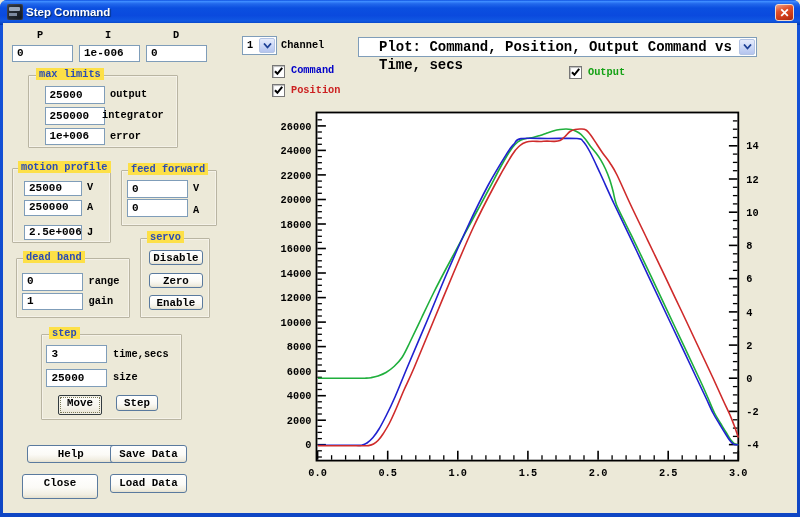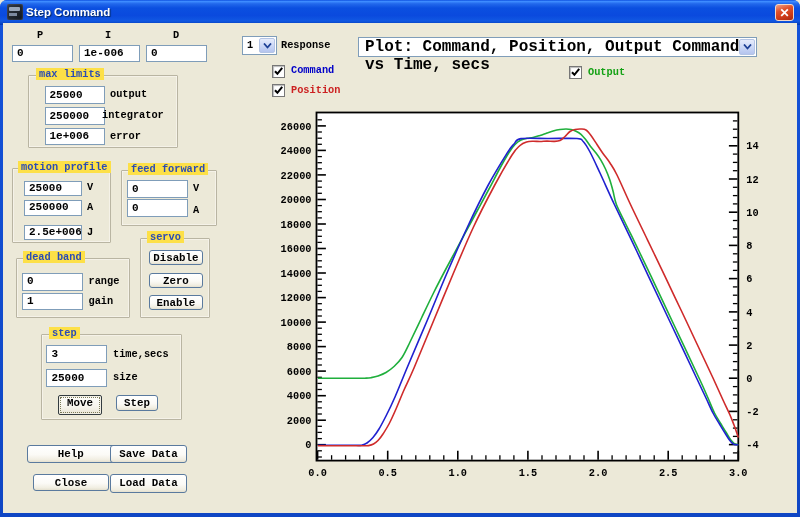--- a/index.html
+++ b/index.html
@@ -41,22 +41,22 @@
 <div class="ml" style="left:108px;transform:translateX(-50%);top:29px;color:#000;font-size:10.3px">I</div>
 <div class="ml" style="left:176px;transform:translateX(-50%);top:29px;color:#000;font-size:10.3px">D</div>
 <div class="fld" style="left:12px;top:45px;width:61px;height:17px;font-size:11px;line-height:15px">0</div>
 <div class="fld" style="left:79px;top:45px;width:61px;height:17px;font-size:11px;line-height:15px">1e-006</div>
 <div class="fld" style="left:146px;top:45px;width:61px;height:17px;font-size:11px;line-height:15px">0</div>
 <div class="combo" style="left:242px;top:36px;width:35px;height:19px;font-size:10.3px;line-height:17px;padding-left:4px">1<div class="cbtn">
         <svg width="9" height="6" viewBox="0 0 9 6">
           <path d="M1,0.5 L4.5,4.5 L8,0.5" fill="none" stroke="#1c3f94" stroke-width="1.8"></path>
         </svg>
       </div></div>
-<div class="ml" style="left:281px;top:38.5px;color:#000;font-size:10.3px">Response</div>
-<div class="combo" style="left:358px;top:37px;width:399px;height:20px;font-size:16px;line-height:18px;padding-left:6px">Plot: Command, Position, Output Command vs Time, secs<div class="cbtn">
+<div class="ml" style="left:281px;top:38.5px;color:#000;font-size:10.3px">Channel</div>
+<div class="combo" style="left:358px;top:37px;width:399px;height:20px;font-size:14px;line-height:18px;padding-left:20px">Plot: Command, Position, Output Command vs Time, secs<div class="cbtn">
         <svg width="9" height="6" viewBox="0 0 9 6">
           <path d="M1,0.5 L4.5,4.5 L8,0.5" fill="none" stroke="#1c3f94" stroke-width="1.8"></path>
         </svg>
       </div></div>
 <div class="cb" style="left:272px;top:64.5px">
       <svg width="11" height="11" viewBox="0 0 11 11" style="position:absolute;left:0px;top:0px">
         <path d="M2,5.2 L4.4,7.8 L9.2,1.8" stroke="#000" stroke-width="2" fill="none"></path>
       </svg>
     </div>
 <div class="ml" style="left:291px;top:64px;color:#0000c8;font-size:10.3px">Command</div>
@@ -108,21 +108,21 @@
 <div class="grp" style="left:41.4px;top:334px;width:140.6px;height:86px"></div>
     <div class="glab" style="left:49px;top:327px">step</div>
 <div class="fld" style="left:46.4px;top:345px;width:60.6px;height:18px;font-size:11px;line-height:16px">3</div>
 <div class="fld" style="left:46.4px;top:368.6px;width:60.6px;height:18px;font-size:11px;line-height:16px">25000</div>
 <div class="ml" style="left:113px;top:347.5px;color:#000;font-size:10.3px">time,secs</div>
 <div class="ml" style="left:113px;top:370.5px;color:#000;font-size:10.3px">size</div>
 <div class="btnd" style="left:58px;top:395.4px;width:44px;height:20px;line-height:15px">Move</div>
 <div class="btn" style="left:116px;top:395px;width:42px;height:16.4px;line-height:15.399999999999999px">Step</div>
 <div class="btn" style="left:26.8px;top:445px;width:88px;height:18.2px;line-height:17.2px">Help</div>
 <div class="btn" style="left:110px;top:445px;width:77px;height:18.2px;line-height:17.2px">Save Data</div>
-<div class="btn" style="left:33px;top:474.4px;width:76px;height:17px;line-height:17.2px">Close</div>
+<div class="btn" style="left:22px;top:474.4px;width:76px;height:25px;line-height:17.2px">Close</div>
 <div class="btn" style="left:110px;top:474.4px;width:77px;height:18.2px;line-height:17.2px">Load Data</div>
 <svg width="800" height="517" style="position:absolute;left:0;top:0">
 <rect x="316.5" y="112.5" width="421.79999999999995" height="348.1" fill="#ffffff" stroke="#000000" stroke-width="1.8"></rect>
 <line x1="317.4" y1="444.7" x2="325.9" y2="444.7" stroke="#000" stroke-width="1.6"></line>
 <line x1="317.4" y1="438.6" x2="321.9" y2="438.6" stroke="#000" stroke-width="1.3"></line>
 <line x1="317.4" y1="432.4" x2="321.9" y2="432.4" stroke="#000" stroke-width="1.3"></line>
 <line x1="317.4" y1="426.3" x2="321.9" y2="426.3" stroke="#000" stroke-width="1.3"></line>
 <line x1="317.4" y1="420.2" x2="325.9" y2="420.2" stroke="#000" stroke-width="1.6"></line>
 <line x1="317.4" y1="414.0" x2="321.9" y2="414.0" stroke="#000" stroke-width="1.3"></line>
 <line x1="317.4" y1="407.9" x2="321.9" y2="407.9" stroke="#000" stroke-width="1.3"></line>

